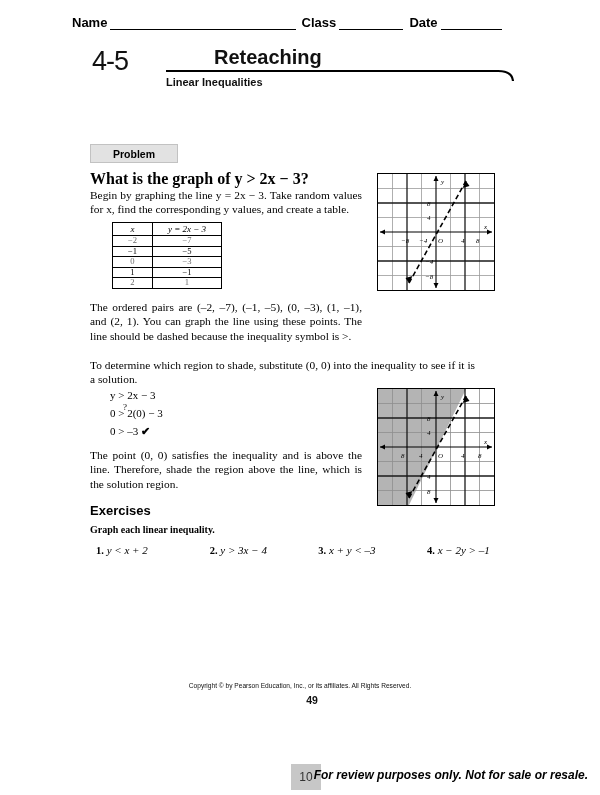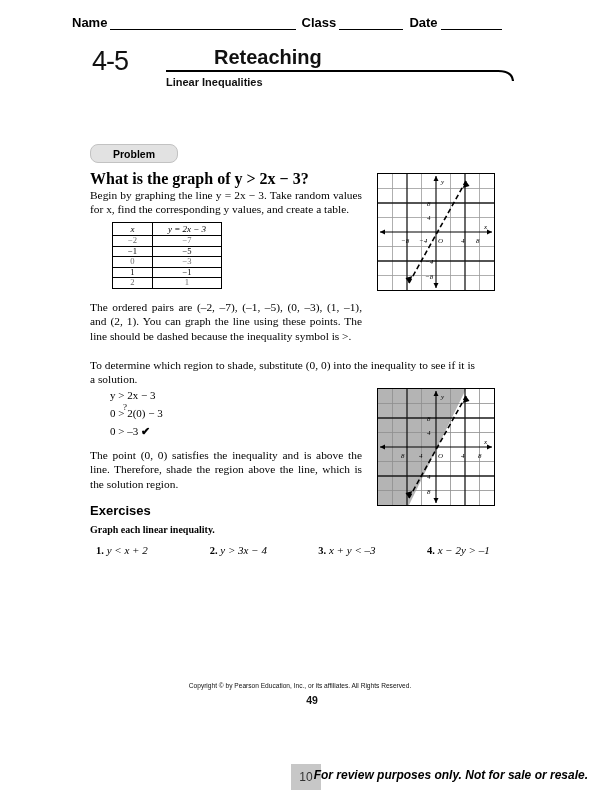--- a/index.html
+++ b/index.html
@@ -36,21 +36,21 @@
           font-size:27px;letter-spacing:-1px;color:#111;}
   #hdrtitle{position:absolute;left:166px;top:46px;font-family:"Liberation Sans",sans-serif;
             font-size:20px;font-weight:bold;color:#111;margin-left:48px;}
   #hdrsub{position:absolute;left:166px;top:76px;font-family:"Liberation Sans",sans-serif;
           font-size:11px;font-weight:bold;color:#111;}
   #hdrrule{position:absolute;left:166px;top:68px;width:348px;height:14px;}
 
   
   .para{position:absolute;font-size:11.4px;line-height:14.4px;text-align:justify;}
   #intro{left:90px;top:103px;width:385px;}
-  #pill{position:absolute;left:90px;top:144px;width:86px;height:17px;border-radius:8px;
+  #pill{position:absolute;left:90px;top:144px;width:86px;height:17px;border-radius:0;
         background:#e2e2e2;border:1px solid #c2c2c2;
         font-family:"Liberation Sans",sans-serif;font-size:10.5px;font-weight:bold;
         display:flex;align-items:center;justify-content:center;color:#000;}
   #qtext{position:absolute;left:90px;top:170px;font-size:16px;font-weight:bold;}
   #begin{left:90px;top:188px;width:272px;}
   #ordered{left:90px;top:300px;width:272px;}
   #determine{left:90px;top:358px;width:385px;}
   #point00{left:90px;top:448px;width:272px;}
 
   .it{font-style:italic;}

